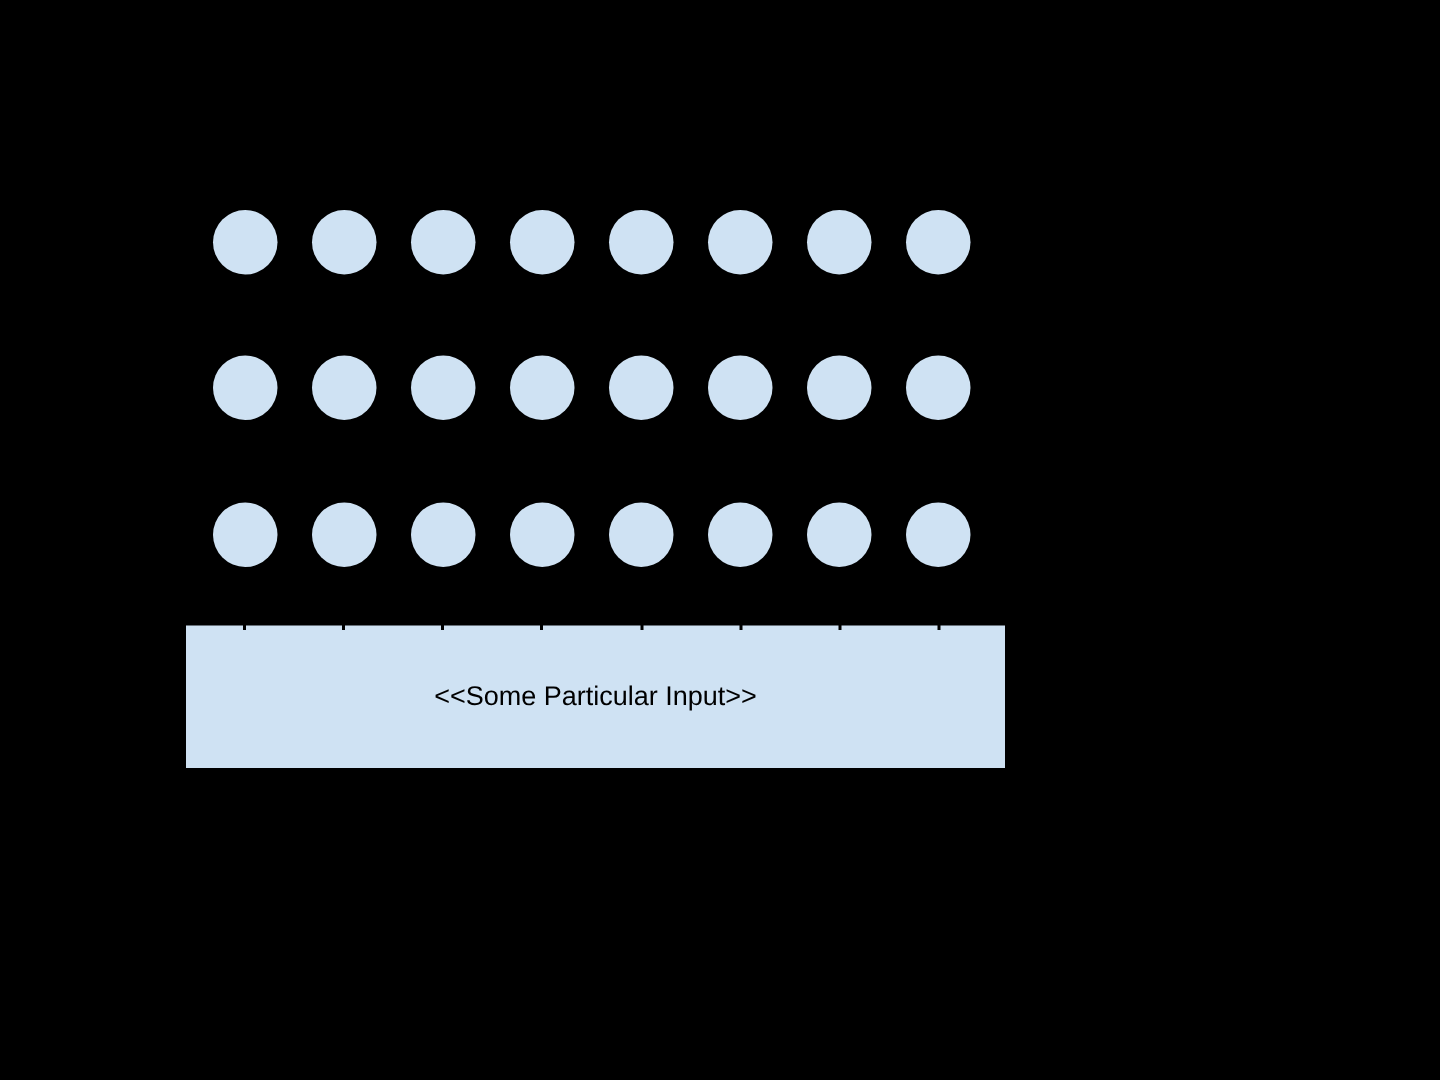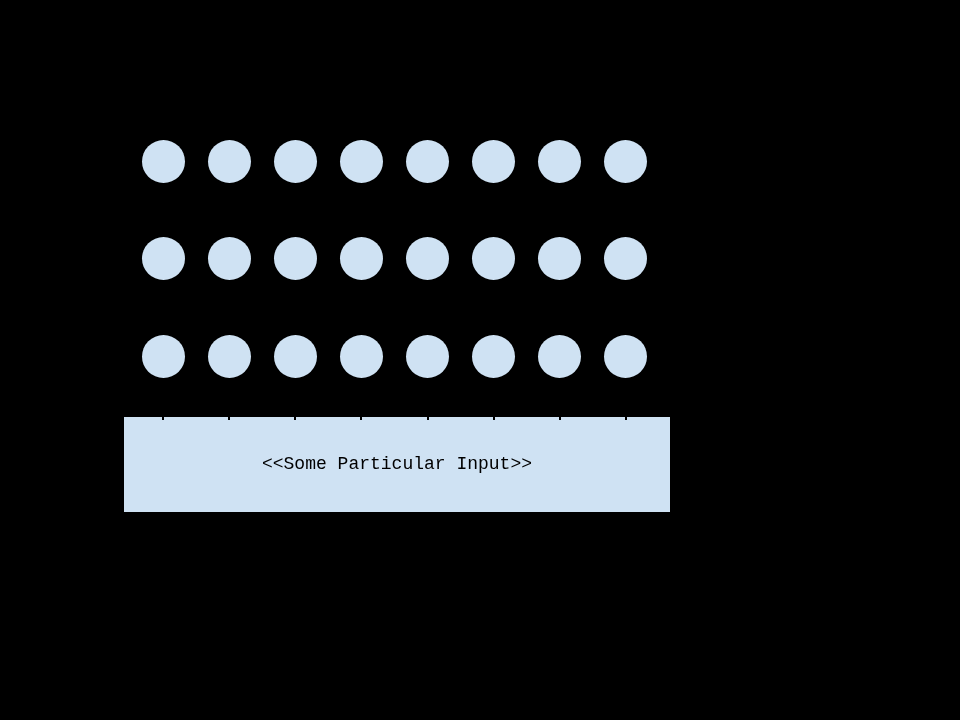--- a/index.html
+++ b/index.html
@@ -6,21 +6,21 @@
     margin: 0;
     padding: 0;
     background: #000000;
   }
   .canvas {
     position: relative;
     width: 884px;
     height: 720px;
     overflow: hidden;
     background: var(--bg, #000000);
-    font-family: Liberation Mono, monospace;
+    font-family: Liberation Sans, sans-serif;
   }
   .node {
     position: absolute;
     border-radius: 50%;
     background: var(--node-fill, #cfe2f3);
   }
   .input-box {
     position: absolute;
     left: 124px;
     top: 417px;

